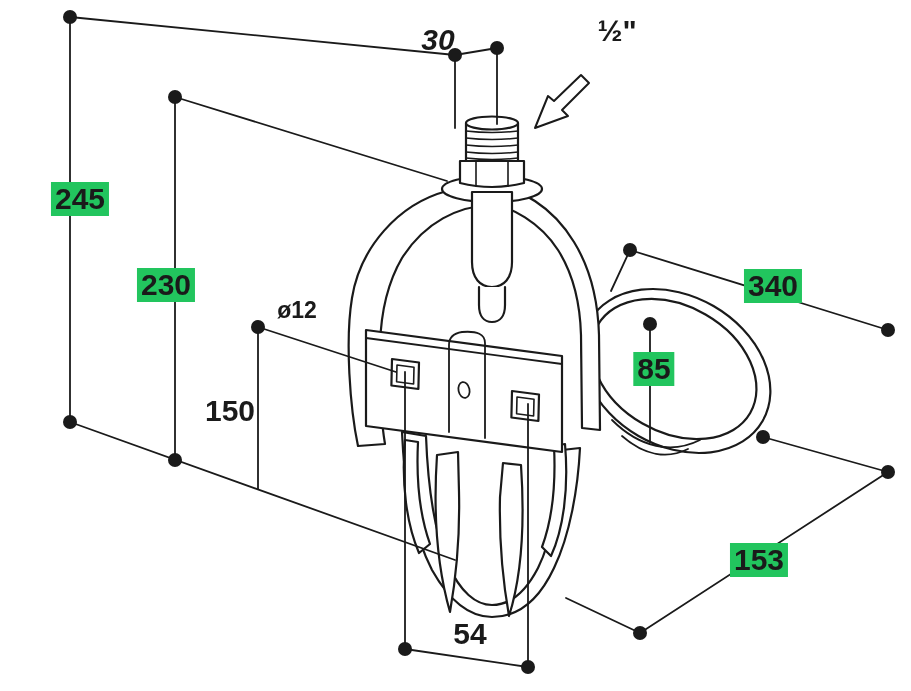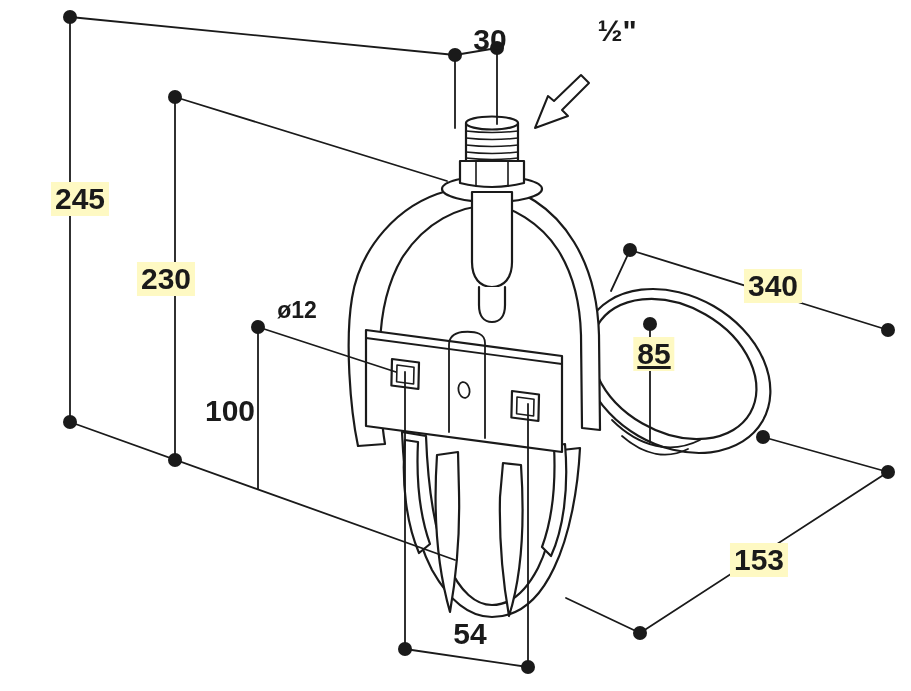--- a/index.html
+++ b/index.html
@@ -13,21 +13,21 @@
   .canvas svg{position:absolute;left:0;top:0;}
   .dim-label{
     position:absolute;
     transform:translate(-50%,-50%);
     font-weight:bold;
     font-size:30px;
     color:#1a1a1a;
     white-space:nowrap;
     line-height:1;
   }
-  .dim-label.bg{background:#fef9c3;padding:2px 4px;}
+  .dim-label.bg{background:#22c55e;padding:2px 4px;}
   .dim-label.small{font-size:23px;}
 </style>
 </head>
 <body>
 
 <div class="canvas">
 
   <svg width="911" height="691" viewBox="0 0 911 691">
 
     <g stroke="#1a1a1a" stroke-width="2.2" fill="none" stroke-linecap="round" stroke-linejoin="round">
@@ -129,23 +129,23 @@
       <circle cx="650" cy="324" r="7"></circle>
       <circle cx="763" cy="437" r="7"></circle>
       <circle cx="888" cy="472" r="7"></circle>
       <circle cx="640" cy="633" r="7"></circle>
       <circle cx="405" cy="649" r="7"></circle>
       <circle cx="528" cy="667" r="7"></circle>
     </g>
   </svg>
 
   <div class="dim-label bg" style="left:80px;  top:199px;">245</div>
-  <div class="dim-label bg" style="left:166px; top:279px;">230</div>
+  <div class="dim-label bg" style="left:166px; top:285px;">230</div>
   <div class="dim-label small" style="left:297px; top:310px;">ø12</div>
-  <div class="dim-label" style="left:230px; top:411px;">100</div>
-  <div class="dim-label" style="left:490px; top:40px;">30</div>
+  <div class="dim-label" style="left:230px; top:411px;">150</div>
+  <div class="dim-label" style="left:438px; top:40px;font-style:italic;">30</div>
   <div class="dim-label" style="left:617px; top:31px;">½"</div>
   <div class="dim-label bg" style="left:773px; top:286px;">340</div>
-  <div class="dim-label bg" style="left:654px; top:354px;text-decoration:underline;">85</div>
+  <div class="dim-label bg" style="left:654px; top:369px;">85</div>
   <div class="dim-label bg" style="left:759px; top:560px;">153</div>
   <div class="dim-label" style="left:470px; top:634px;">54</div>
 
 </div>
 
 </body></html>

